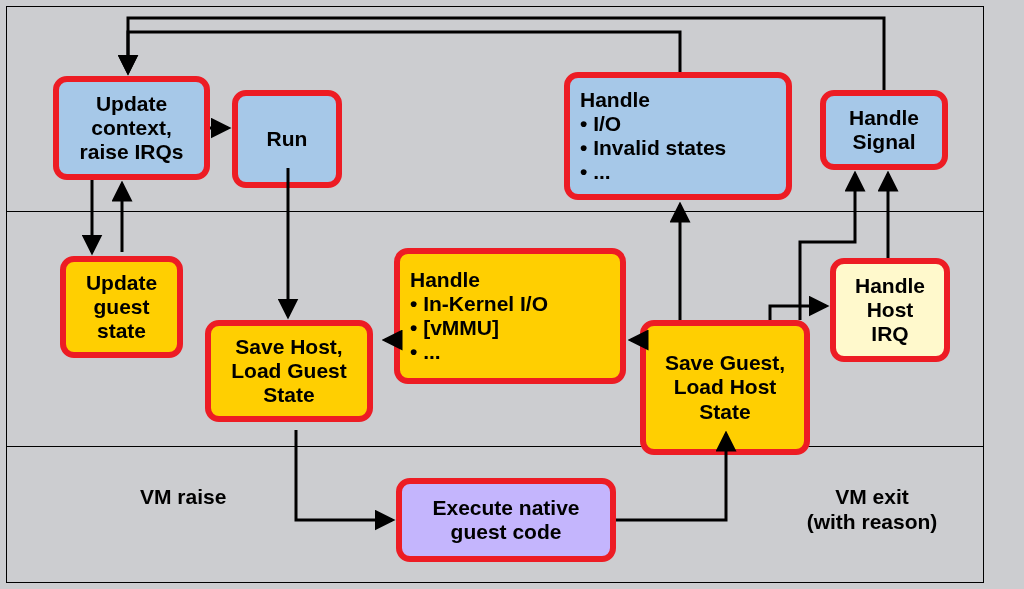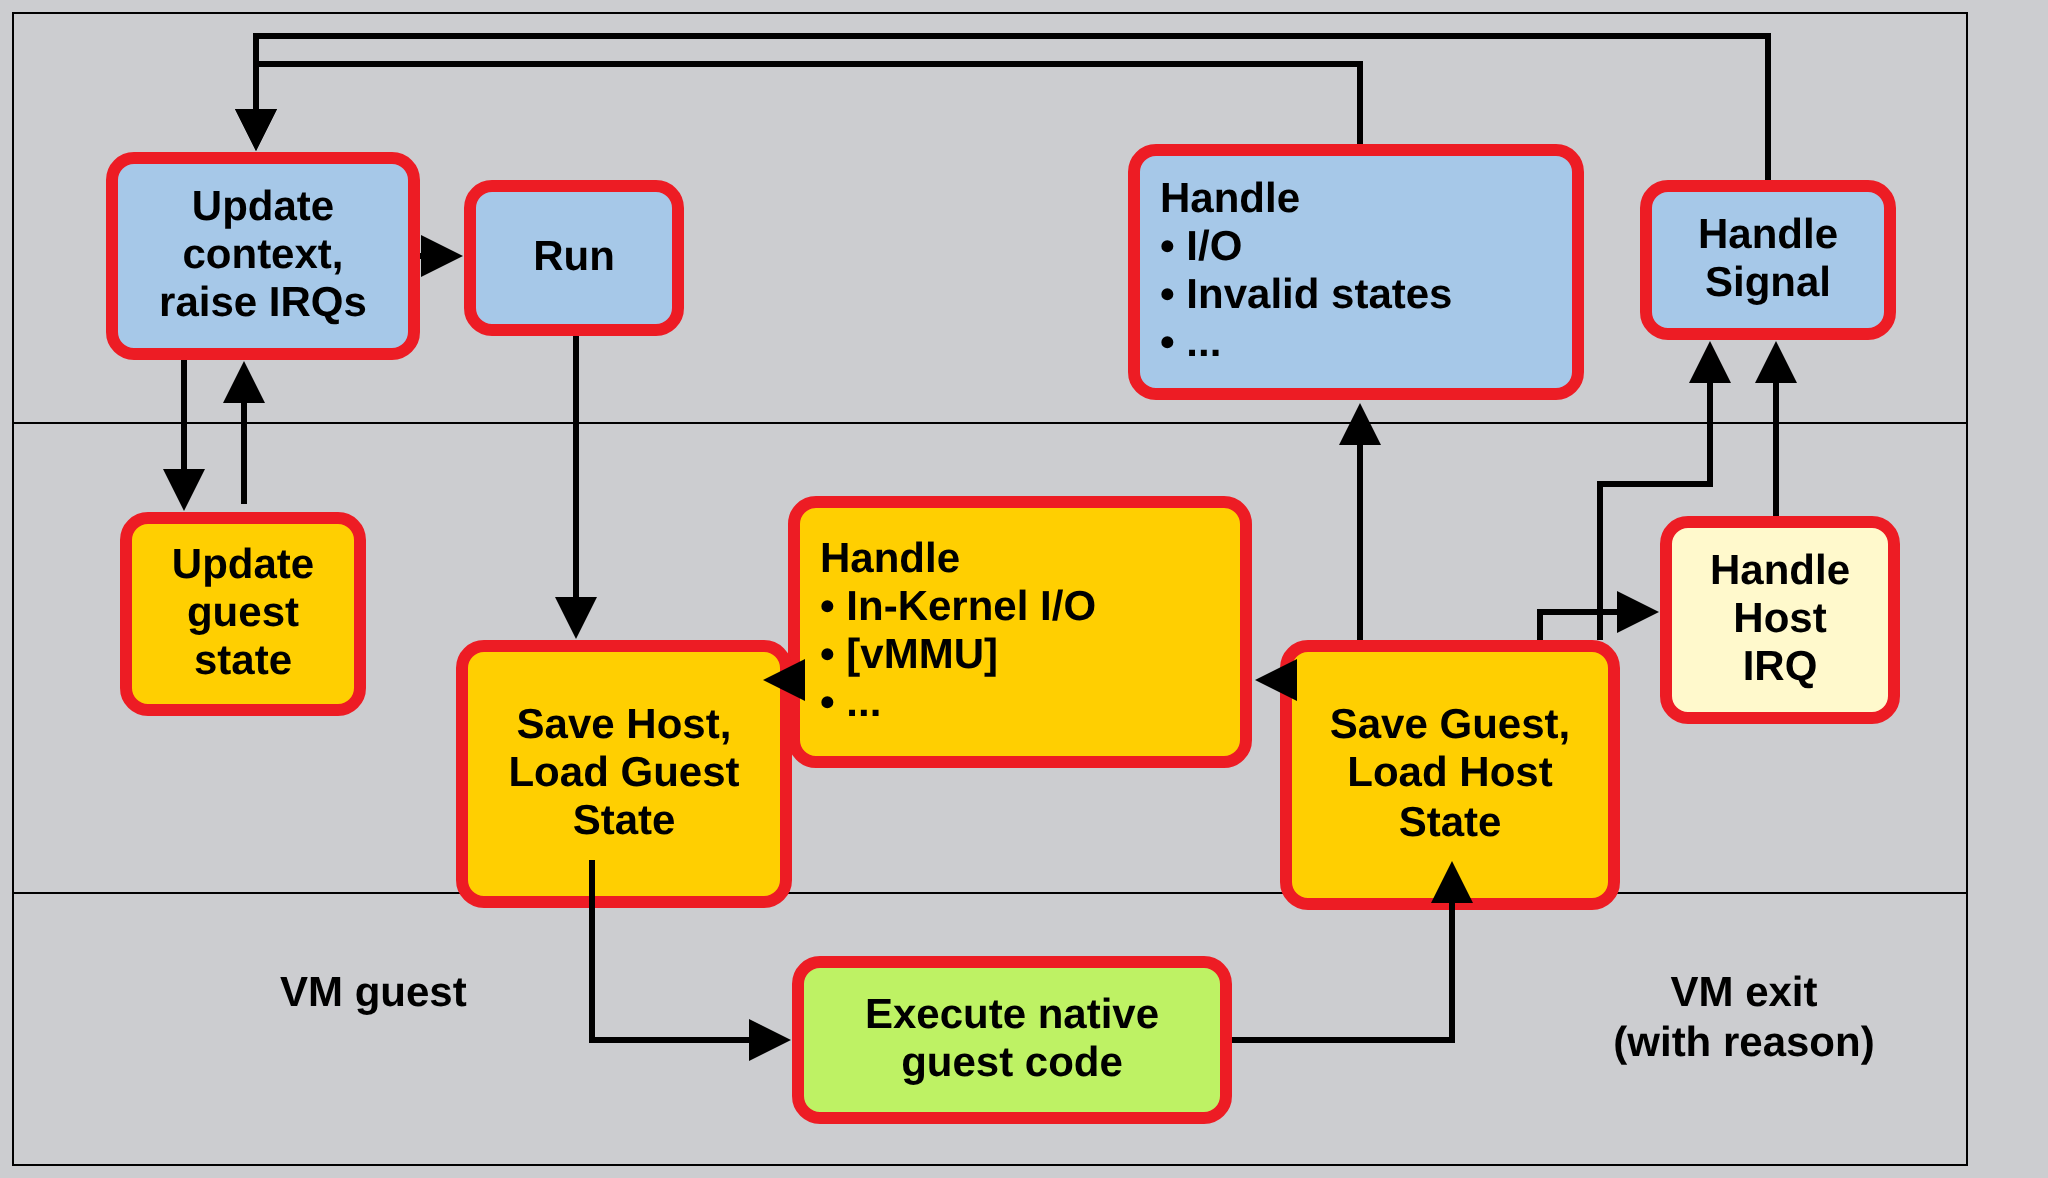--- a/index.html
+++ b/index.html
@@ -35,21 +35,21 @@
     padding:8px 10px;
     font:bold 21px/1.15 Arial,Helvetica,sans-serif;
     color:#000;
     text-align:center;
     box-sizing:border-box;
     display:flex;align-items:center;justify-content:center;
   }
   .box.blue{background:#a6c8e8}
   .box.gold{background:#ffcf01}
   .box.yellow{background:#fff9cc}
-  .box.lav{background:#bef264}
+  .box.lav{background:#c4b5fd}
   .box.left{justify-content:flex-start;text-align:left}
   
   .ftext{
     position:absolute;
     font:bold 21px/1.2 Arial,Helvetica,sans-serif;
     color:#000;
     text-align:center;
   }
   
   svg.arrows{position:absolute;left:0;top:0;width:1024px;height:589px;pointer-events:none}
@@ -63,57 +63,57 @@
 <div class="hline" style="top:446px"></div>
 
 <div class="region-label" style="top:170px">User Space</div>
 <div class="region-label" style="top:365px">Kernel</div>
 <div class="region-label" style="top:540px">CPU</div>
 
 <div class="box blue" style="left:53px;top:76px;width:157px;height:104px">
   <span>Update<br>context,<br>raise IRQs</span>
 </div>
 
-<div class="box blue" style="left:232px;top:90px;width:110px;height:78px">
+<div class="box blue" style="left:232px;top:90px;width:110px;height:98px">
   <span>Run</span>
 </div>
 
 <div class="box blue left" style="left:564px;top:72px;width:228px;height:128px">
   <span>Handle<br>• I/O<br>• Invalid states<br>• ...</span>
 </div>
 
 <div class="box blue" style="left:820px;top:90px;width:128px;height:80px">
   <span>Handle<br>Signal</span>
 </div>
 
 <div class="box gold" style="left:60px;top:256px;width:123px;height:102px">
   <span>Update<br>guest<br>state</span>
 </div>
 
 <div class="box gold left" style="left:394px;top:248px;width:232px;height:136px">
   <span>Handle<br>• In-Kernel I/O<br>• [vMMU]<br>• ...</span>
 </div>
 
-<div class="box gold" style="left:228px;top:320px;width:168px;height:134px">
+<div class="box gold" style="left:205px;top:320px;width:168px;height:102px">
   <span>Save Host,<br>Load Guest<br>State</span>
 </div>
 
 <div class="box gold" style="left:640px;top:320px;width:170px;height:135px">
   <span>Save Guest,<br>Load Host<br>State</span>
 </div>
 
 <div class="box yellow" style="left:830px;top:258px;width:120px;height:104px">
   <span>Handle<br>Host<br>IRQ</span>
 </div>
 
 <div class="box lav" style="left:396px;top:478px;width:220px;height:84px">
   <span>Execute native<br>guest code</span>
 </div>
 
-<div class="ftext" style="left:140px;top:484px">VM guest</div>
+<div class="ftext" style="left:140px;top:484px">VM raise</div>
 
 <div class="ftext" style="left:792px;top:484px;width:160px">VM exit<br>(with reason)</div>
 
 <svg class="arrows">
   <defs>
     <marker id="ah" viewBox="0 0 12 12" refX="10" refY="6" markerWidth="7" markerHeight="7" orient="auto-start-reverse">
       <path d="M0,0 L12,6 L0,12 Z" fill="#000"></path>
     </marker>
   </defs>
   <g stroke="#000" stroke-width="3" fill="none">

